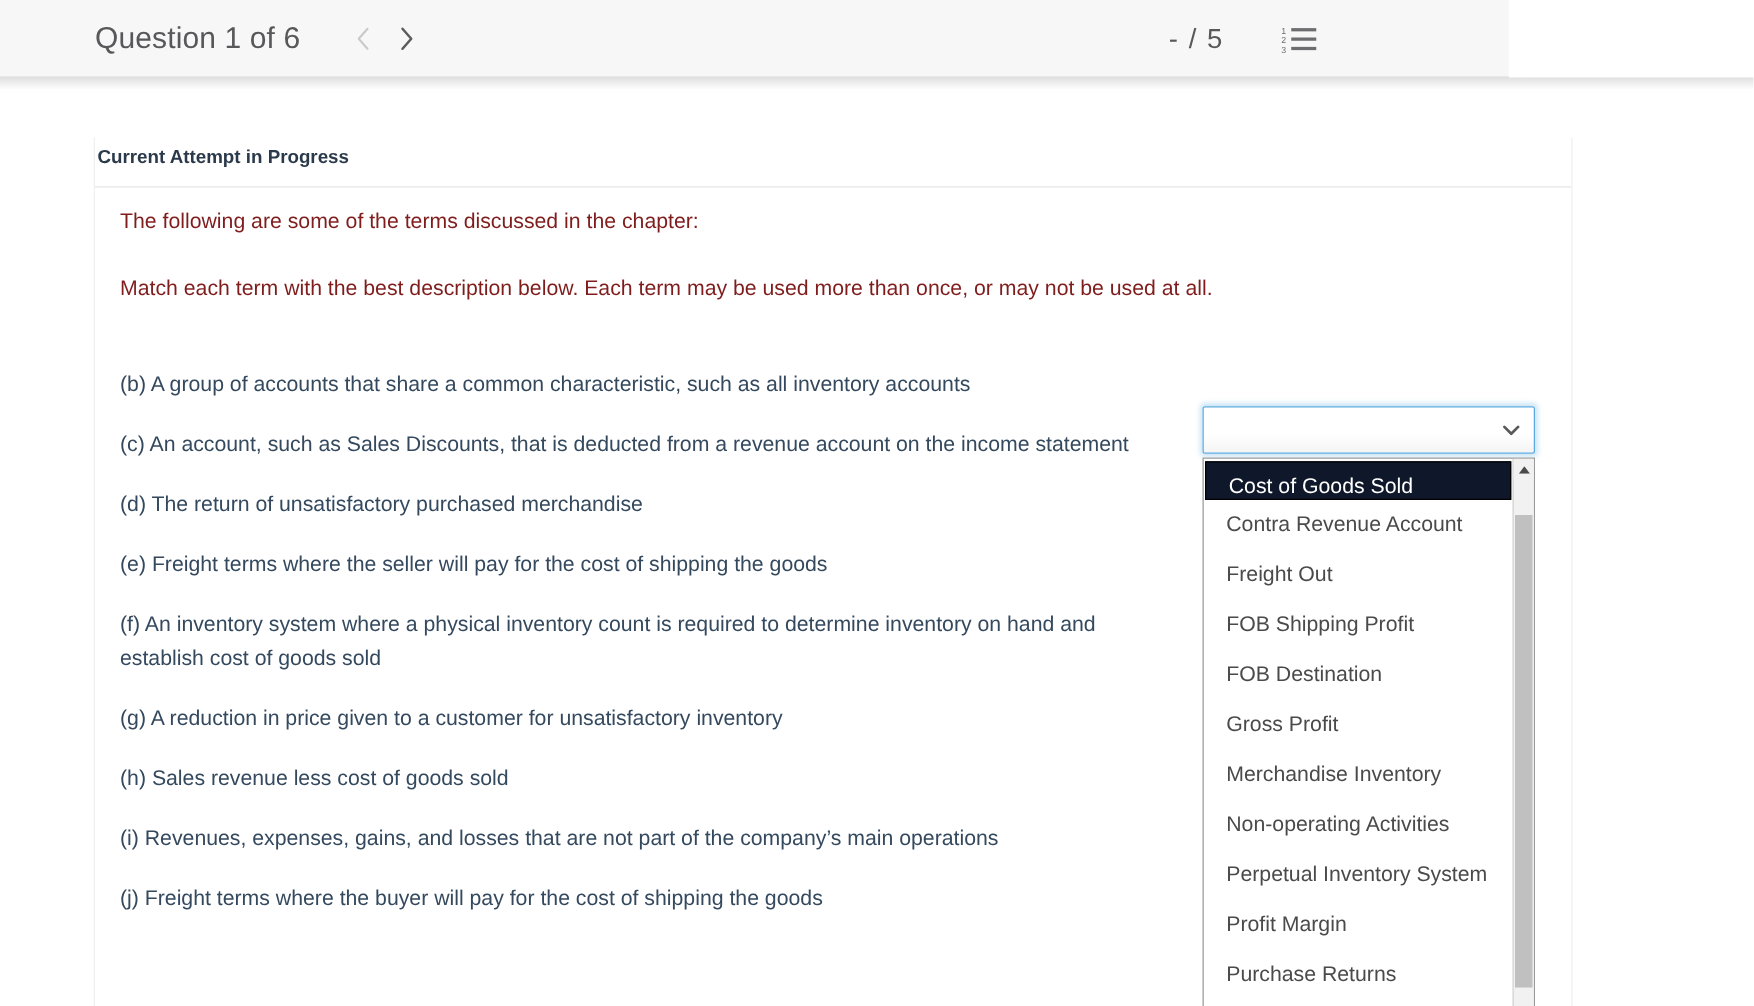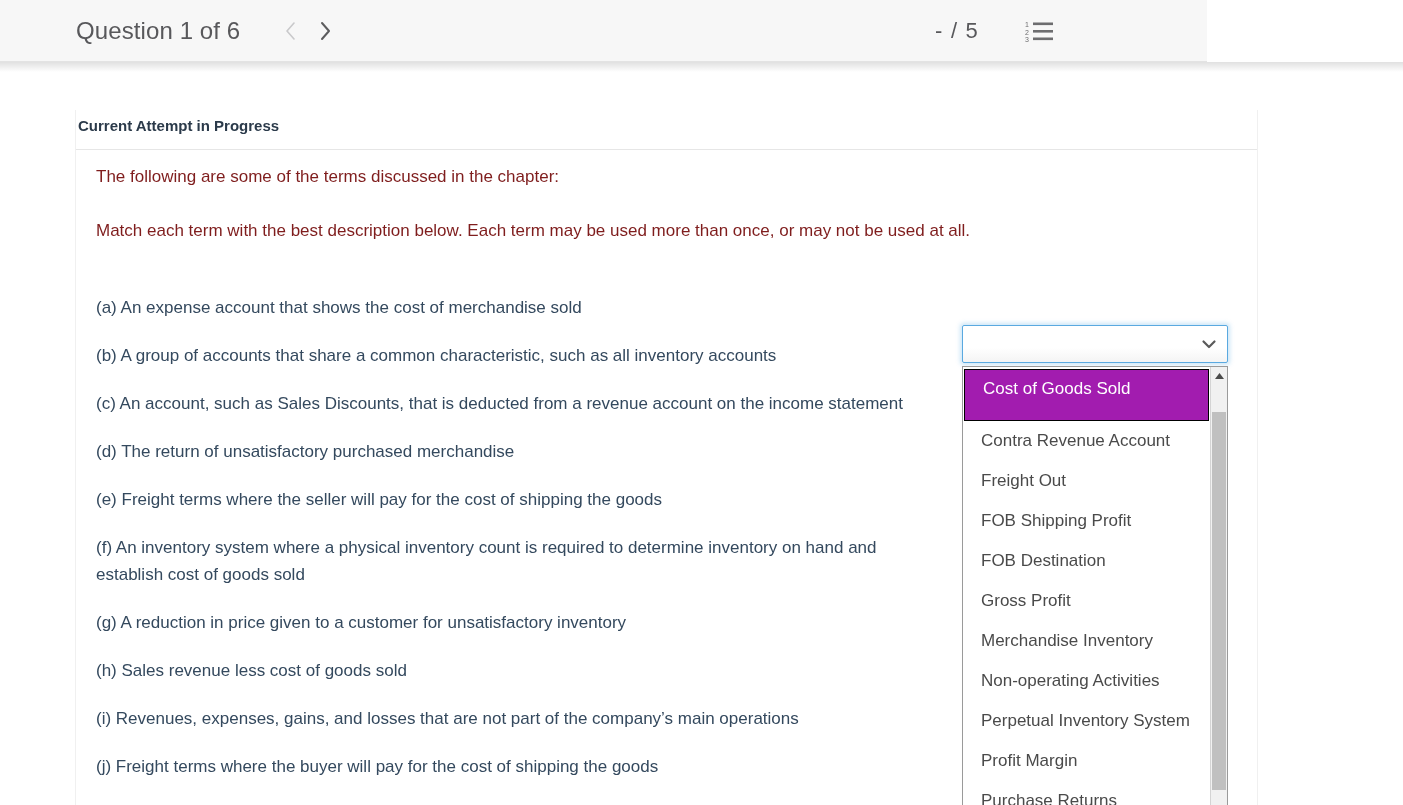--- a/index.html
+++ b/index.html
@@ -189,24 +189,24 @@
   .dd-option {
     height: 40px;
     line-height: 40px;
     padding-left: 18px;
     font-size: 17px;
     color: #4a4a4a;
     white-space: nowrap;
     cursor: pointer;
   }
   .dd-option.selected {
-    background: #a21caf;
+    background: #0f172a;
     color: #ffffff;
     border: 1.5px solid #000000;
-    height: 52px;
+    height: 31px;
     line-height: 37px;
     margin: 0 1px;
   }
 
   
   .dd-scroll {
     width: 17px;
     flex: 0 0 17px;
     background: #f1f1f1;
     border-left: 1px solid #d4d4d4;
@@ -273,21 +273,20 @@
 
   <div class="card">
     <div class="attempt-title">Current Attempt in Progress</div>
     <div class="divider"></div>
 
     <div class="body-area">
       <p class="intro-p first">The following are some of the terms discussed in the chapter:</p>
       <p class="intro-p second">Match each term with the best description below. Each term may be used more than once, or may not be used at all.</p>
 
       <div class="items">
-        <div class="match-item">(a) An expense account that shows the cost of merchandise sold</div>
         <div class="match-item wide">(b) A group of accounts that share a common characteristic, such as all inventory accounts</div>
         <div class="match-item">(c) An account, such as Sales Discounts, that is deducted from a revenue account on the income statement</div>
         <div class="match-item">(d) The return of unsatisfactory purchased merchandise</div>
         <div class="match-item">(e) Freight terms where the seller will pay for the cost of shipping the goods</div>
         <div class="match-item wide">(f) An inventory system where a physical inventory count is required to determine inventory on hand and establish cost of goods sold</div>
         <div class="match-item">(g) A reduction in price given to a customer for unsatisfactory inventory</div>
         <div class="match-item">(h) Sales revenue less cost of goods sold</div>
         <div class="match-item wide">(i) Revenues, expenses, gains, and losses that are not part of the company’s main operations</div>
         <div class="match-item">(j) Freight terms where the buyer will pay for the cost of shipping the goods</div>
       </div>

